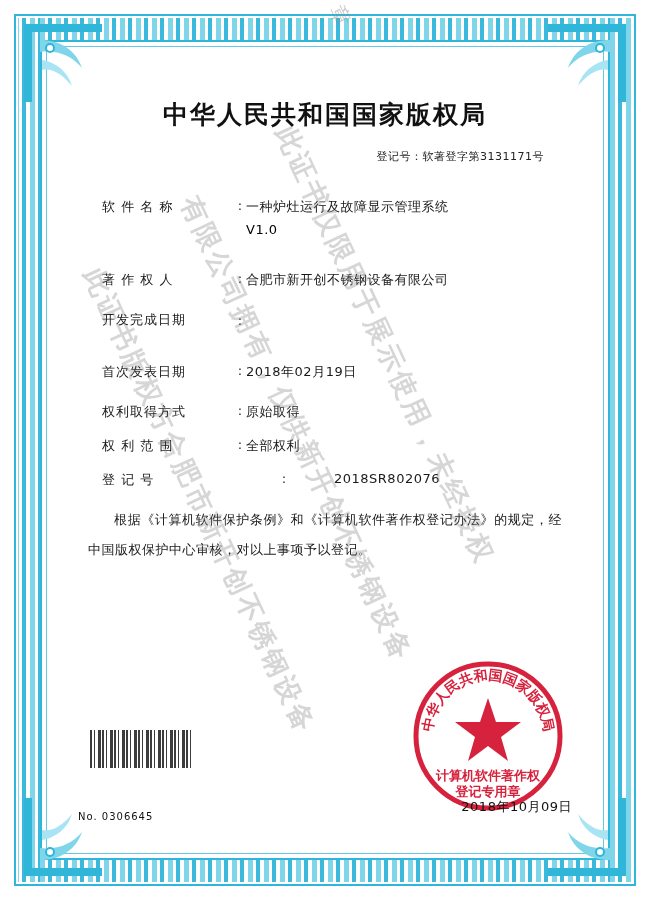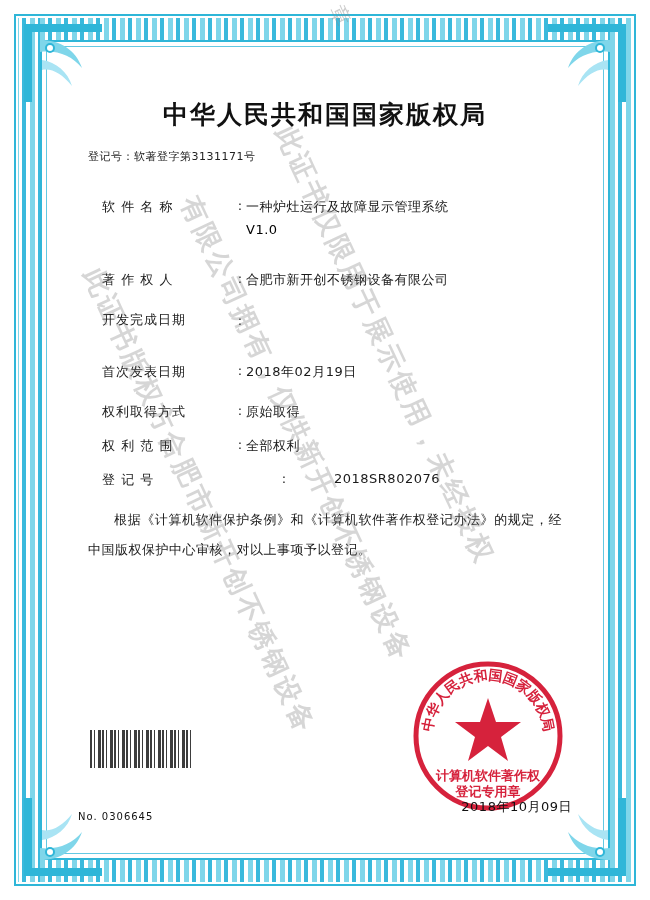--- a/index.html
+++ b/index.html
@@ -106,20 +106,21 @@
     font-family: "DejaVu Serif", "Liberation Serif", serif;
     font-size: 25px;
     font-weight: bold;
     letter-spacing: 3px;
     color: #111111;
     margin: 16px 0 0 0;
   }
 
   .regno {
     margin-top: 18px;
+    text-align: right;
     padding-right: 18px;
     font-size: 11px;
     color: #222;
     letter-spacing: 0.5px;
   }
 
   .fields {
     margin-top: 16px;
     padding-left: 14px;
   }

